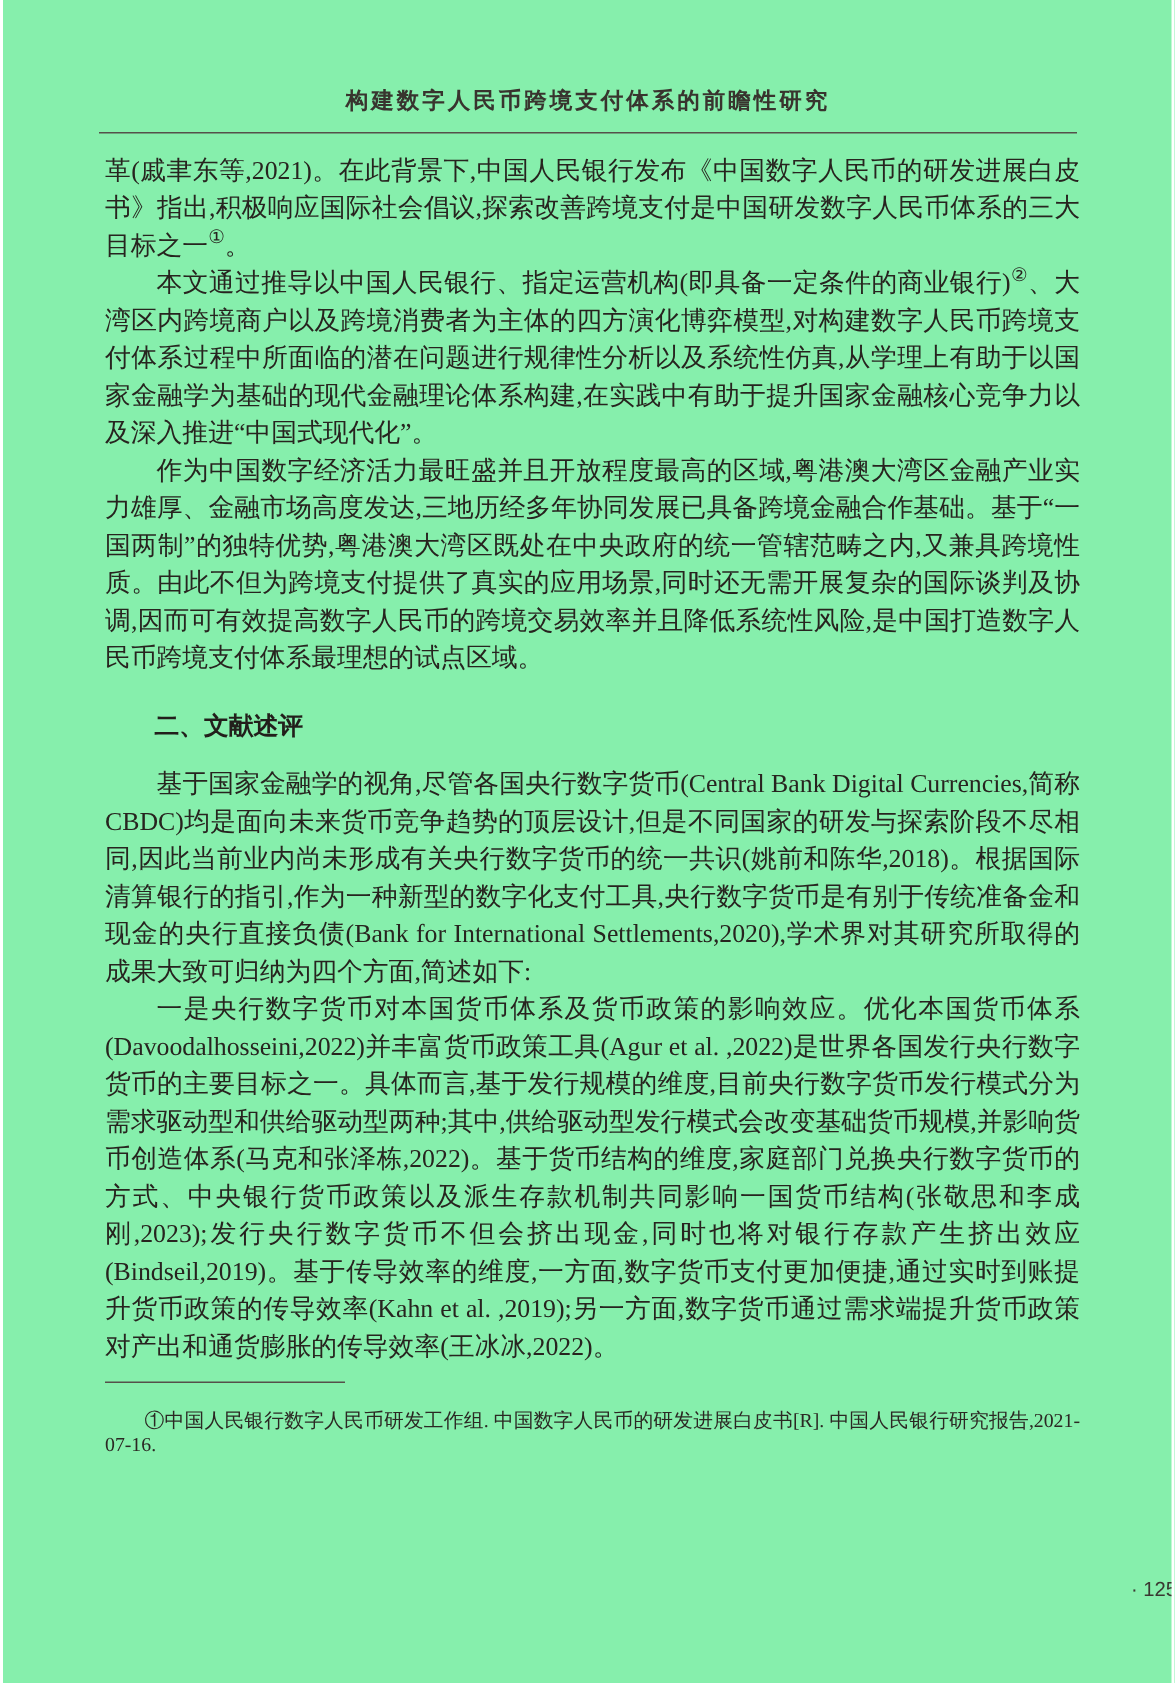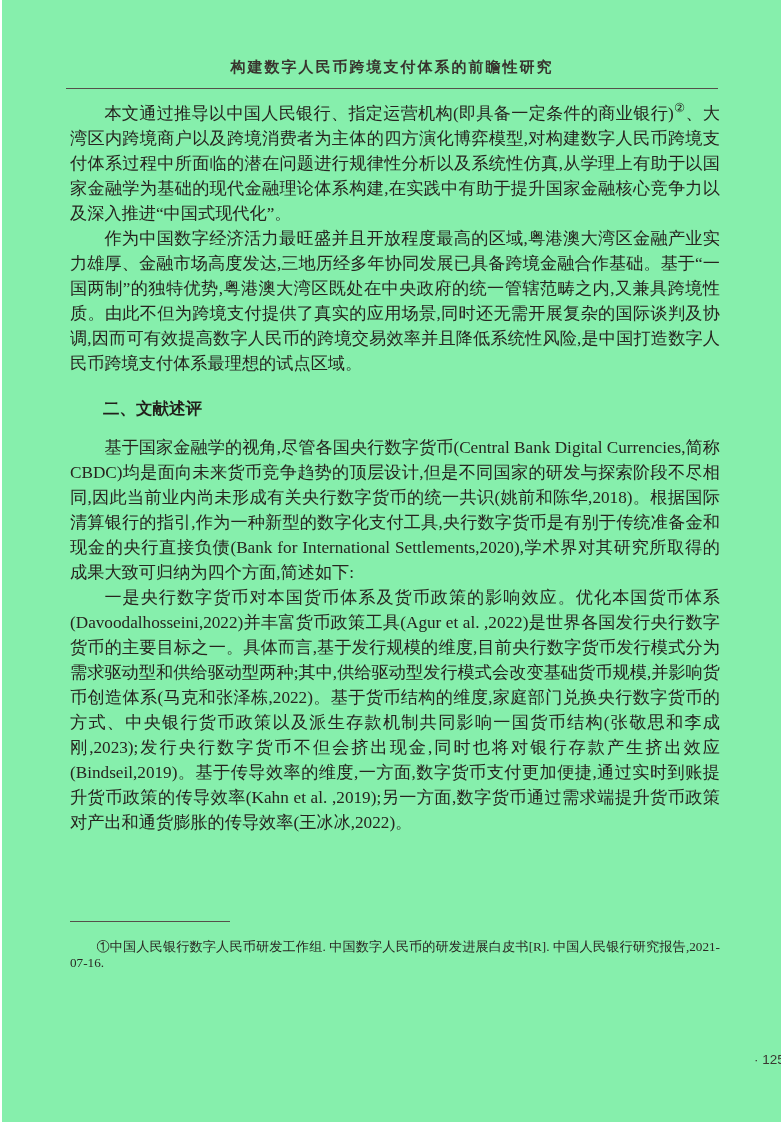--- a/index.html
+++ b/index.html
@@ -41,21 +41,21 @@
   .body-text p { margin: 0; text-indent: 2em; }
   .body-text p.continued { text-indent: 0; }
   sup.fnref {
     font-size: 0.72em;
     vertical-align: super;
     line-height: 0;
   }
   .section-heading {
     margin: 21px 0 13px 0;
     text-indent: 2em;
-    font-family: Liberation Mono, monospace;
+    font-family: Liberation Sans, sans-serif;
     font-weight: bold;
     font-size: 16.5px;
     color: #221f1b;
   }
   .footnotes {
     position: absolute;
     top: 921px;
     left: 68px;
     width: 650px;
     font-size: 13.2px;
@@ -85,20 +85,21 @@
 <body>
 
 <div class="page">
 
   <div class="running-header">
     <span class="title">构建数字人民币跨境支付体系的前瞻性研究</span>
   </div>
 
   <div class="body-text">
 
+    <p class="continued"><span>革(戚聿东等,2021)。在此背景下,中国人民银行发布《中国数字人民币的研发进展白皮书》指出,积极响应国际社会倡议,探索改善跨境支付是中国研发数字人民币体系的三大目标之一</span><sup class="fnref">①</sup><span>。</span></p>
 
     <p><span>本文通过推导以中国人民银行、指定运营机构(即具备一定条件的商业银行)</span><sup class="fnref">②</sup><span>、大湾区内跨境商户以及跨境消费者为主体的四方演化博弈模型,对构建数字人民币跨境支付体系过程中所面临的潜在问题进行规律性分析以及系统性仿真,从学理上有助于以国家金融学为基础的现代金融理论体系构建,在实践中有助于提升国家金融核心竞争力以及深入推进“中国式现代化”。</span></p>
 
     <p>作为中国数字经济活力最旺盛并且开放程度最高的区域,粤港澳大湾区金融产业实力雄厚、金融市场高度发达,三地历经多年协同发展已具备跨境金融合作基础。基于“一国两制”的独特优势,粤港澳大湾区既处在中央政府的统一管辖范畴之内,又兼具跨境性质。由此不但为跨境支付提供了真实的应用场景,同时还无需开展复杂的国际谈判及协调,因而可有效提高数字人民币的跨境交易效率并且降低系统性风险,是中国打造数字人民币跨境支付体系最理想的试点区域。</p>
 
     <h2 class="section-heading">二、文献述评</h2>
 
     <p>基于国家金融学的视角,尽管各国央行数字货币(Central Bank Digital Currencies,简称CBDC)均是面向未来货币竞争趋势的顶层设计,但是不同国家的研发与探索阶段不尽相同,因此当前业内尚未形成有关央行数字货币的统一共识(姚前和陈华,2018)。根据国际清算银行的指引,作为一种新型的数字化支付工具,央行数字货币是有别于传统准备金和现金的央行直接负债(Bank for International Settlements,2020),学术界对其研究所取得的成果大致可归纳为四个方面,简述如下:</p>
 
     <p>一是央行数字货币对本国货币体系及货币政策的影响效应。优化本国货币体系(Davoodalhosseini,2022)并丰富货币政策工具(Agur et al. ,2022)是世界各国发行央行数字货币的主要目标之一。具体而言,基于发行规模的维度,目前央行数字货币发行模式分为需求驱动型和供给驱动型两种;其中,供给驱动型发行模式会改变基础货币规模,并影响货币创造体系(马克和张泽栋,2022)。基于货币结构的维度,家庭部门兑换央行数字货币的方式、中央银行货币政策以及派生存款机制共同影响一国货币结构(张敬思和李成刚,2023);发行央行数字货币不但会挤出现金,同时也将对银行存款产生挤出效应(Bindseil,2019)。基于传导效率的维度,一方面,数字货币支付更加便捷,通过实时到账提升货币政策的传导效率(Kahn et al. ,2019);另一方面,数字货币通过需求端提升货币政策对产出和通货膨胀的传导效率(王冰冰,2022)。</p>

